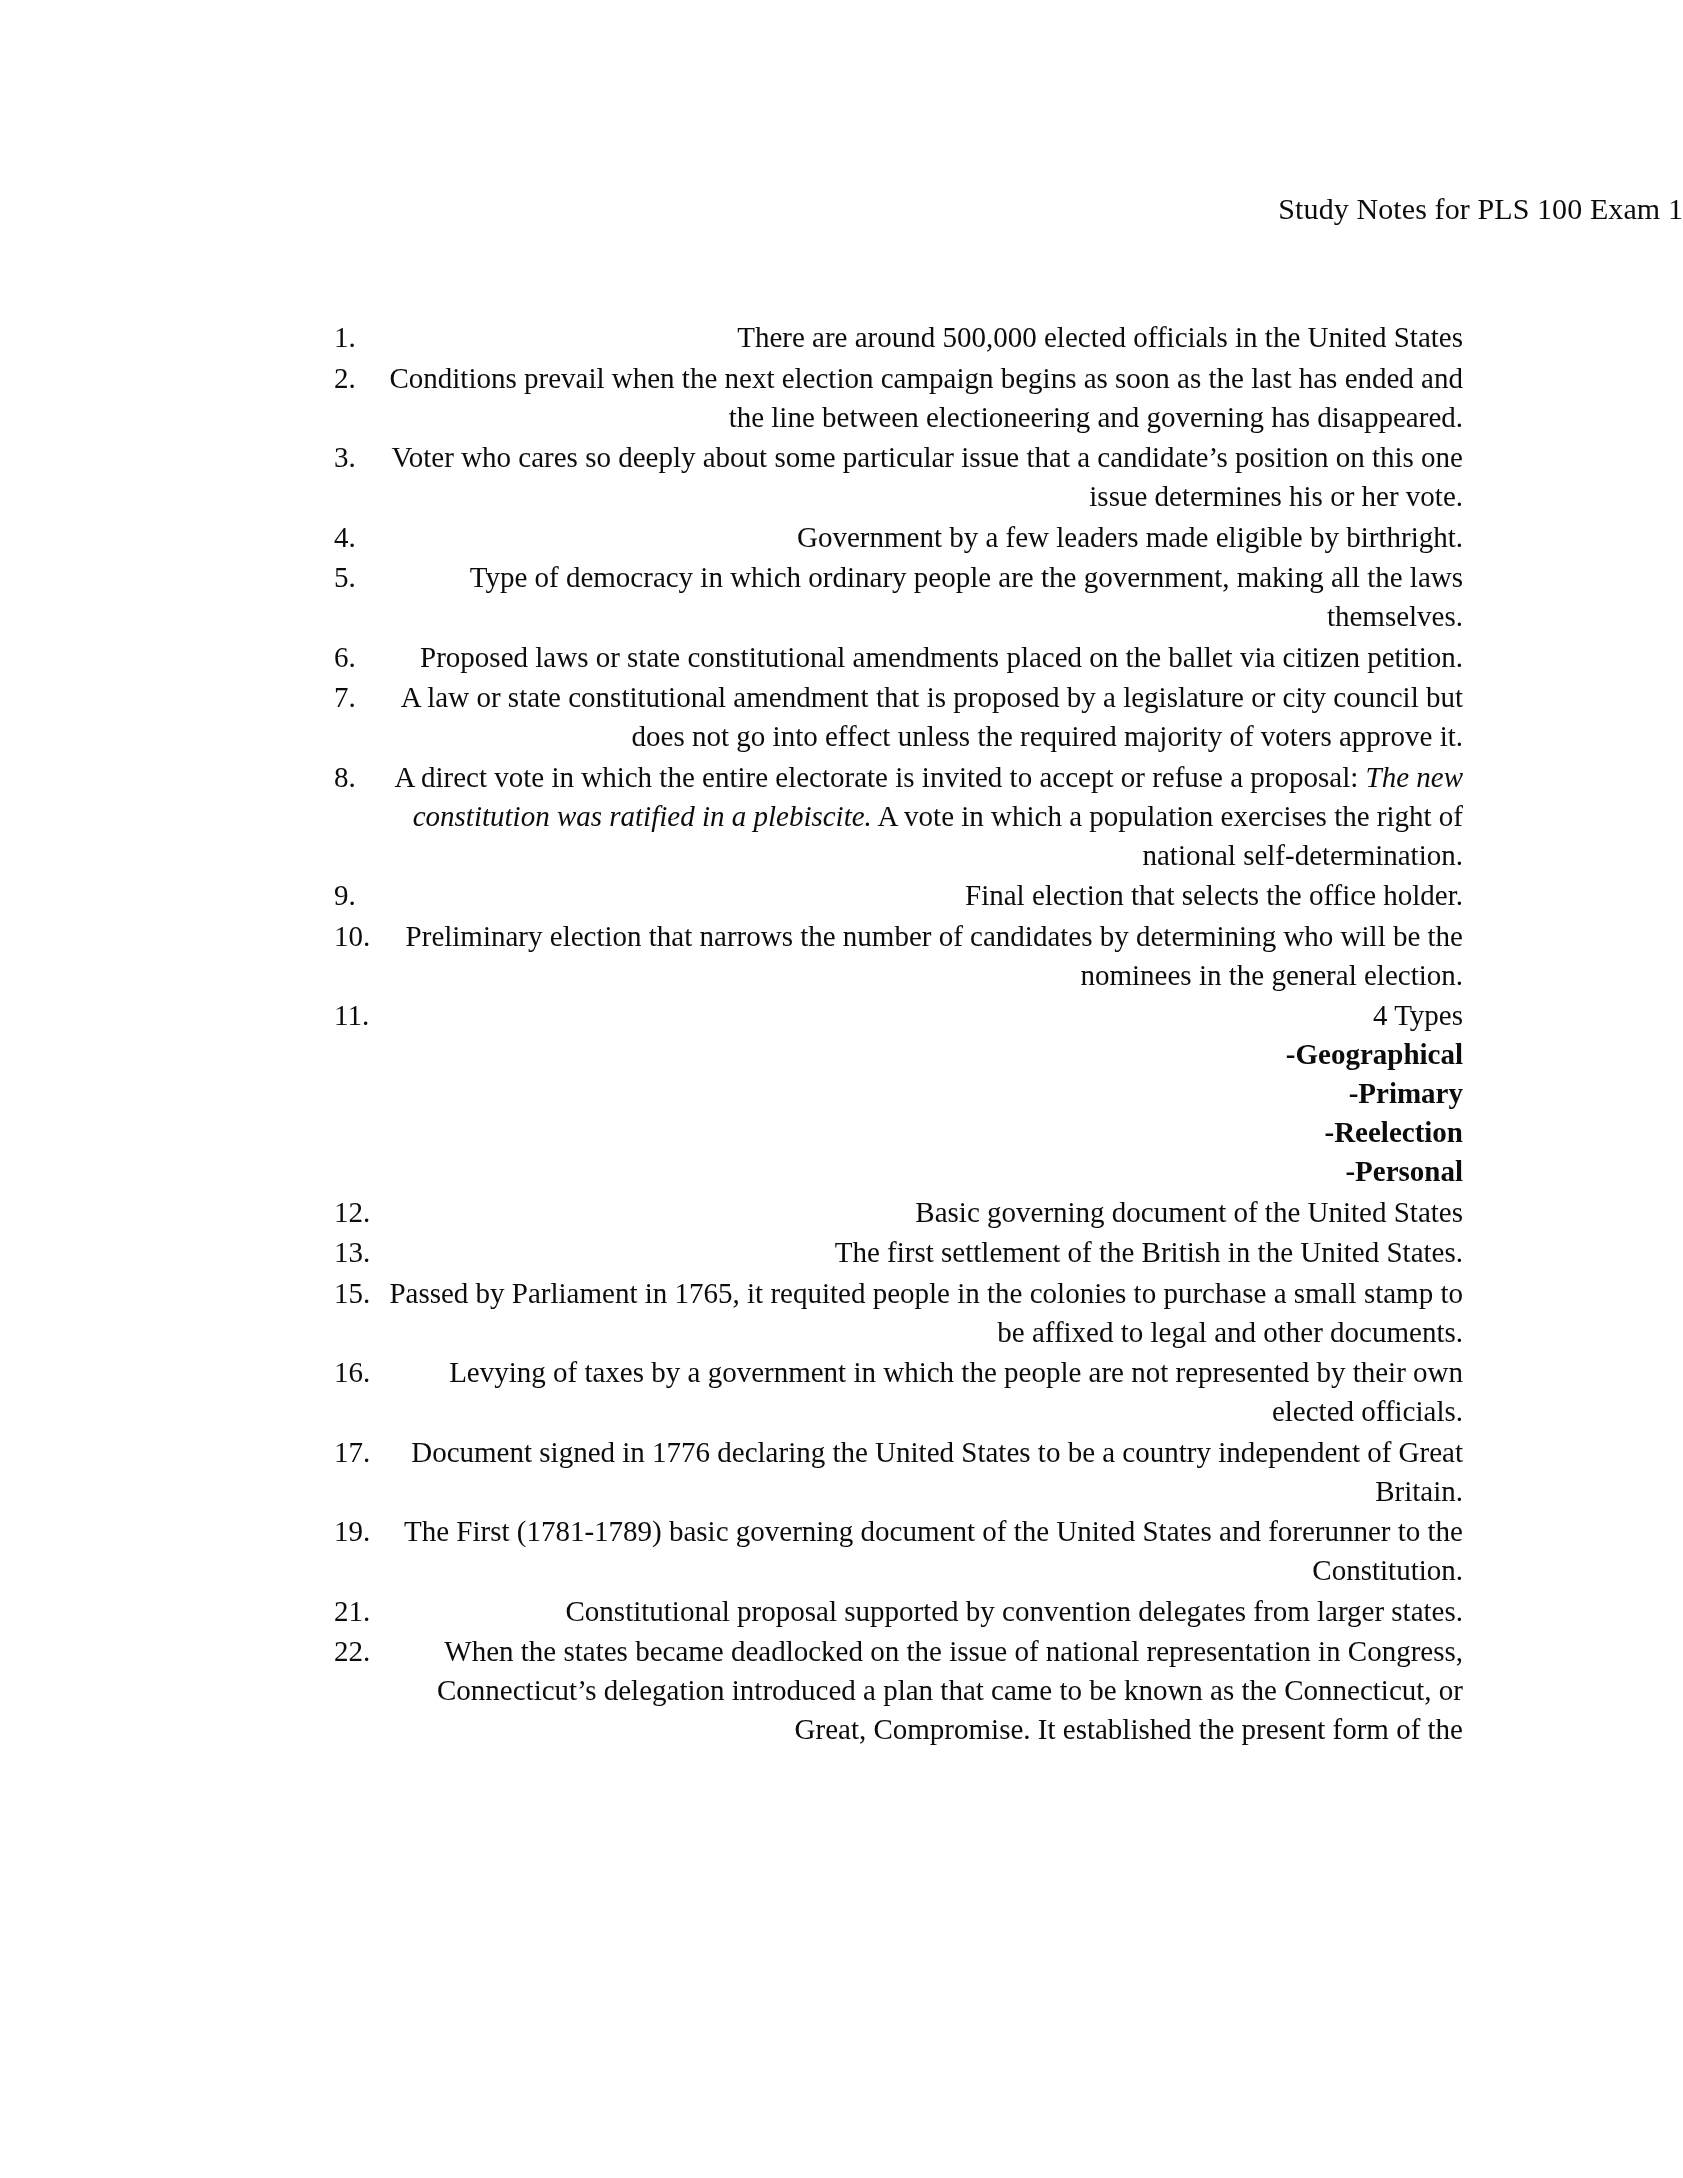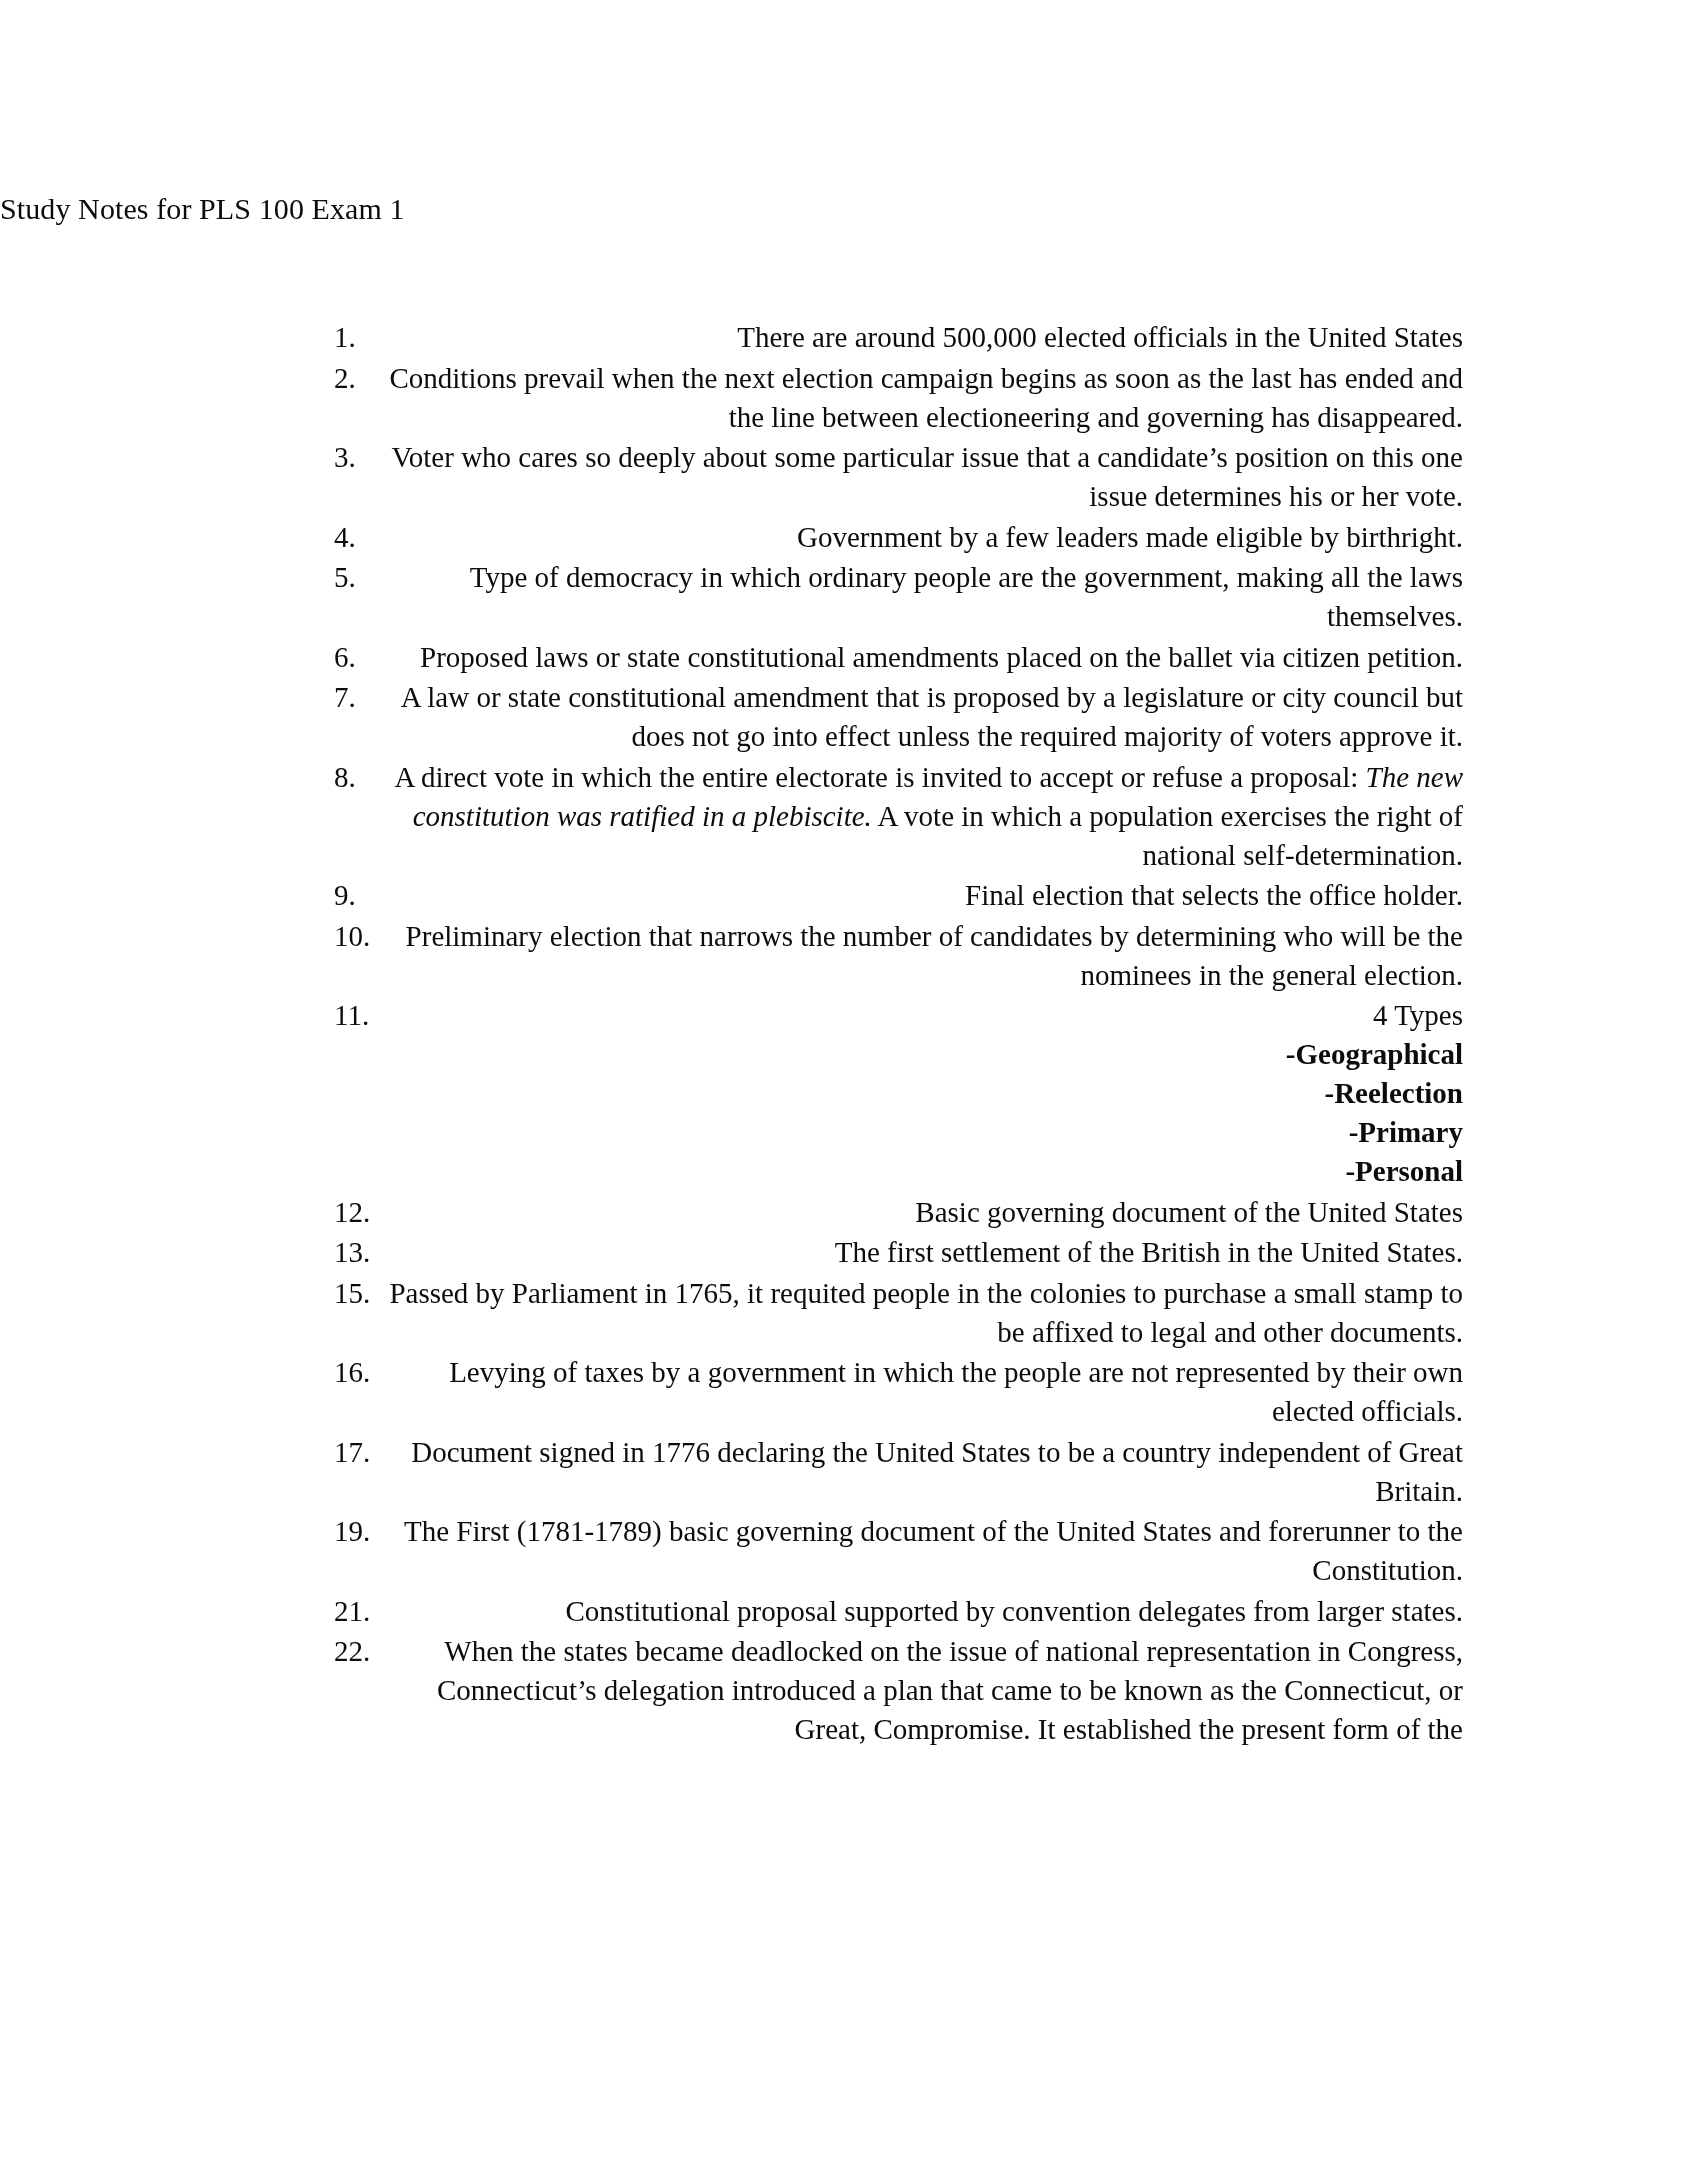--- a/index.html
+++ b/index.html
@@ -18,21 +18,21 @@
     font-family: "Liberation Serif", "DejaVu Serif", serif;
     color: #0c0c0c;
     box-sizing: border-box;
   }
 
   .doc-title {
     position: absolute;
     top: 190px;
     left: 0;
     width: 1683px;
-    text-align: left;
+    text-align: right;
     font-size: 30px;
     line-height: 38px;
     letter-spacing: 0.1px;
     white-space: nowrap;
   }
 
   .notes-list {
     position: absolute;
     top: 302px;
     left: 294px;
@@ -121,22 +121,22 @@
         <div class="item-body"><span>Final election that selects the office holder.</span></div>
       </li>
       <li class="note-item">
         <span class="item-number">10.</span>
         <div class="item-body"><span>Preliminary election that narrows the number of candidates by determining who will be the nominees in the general election.</span></div>
       </li>
       <li class="note-item">
         <span class="item-number">11.</span>
         <div class="item-body"><span>4 Types</span><div class="sub-lines">
             <div class="sub-line">-Geographical</div>
+            <div class="sub-line">-Primary</div>
             <div class="sub-line">-Reelection</div>
-            <div class="sub-line">-Primary</div>
             <div class="sub-line">-Personal</div>
           </div></div>
       </li>
       <li class="note-item">
         <span class="item-number">12.</span>
         <div class="item-body"><span>Basic governing document of the United States</span></div>
       </li>
       <li class="note-item">
         <span class="item-number">13.</span>
         <div class="item-body"><span>The first settlement of the British in the United States.</span></div>

